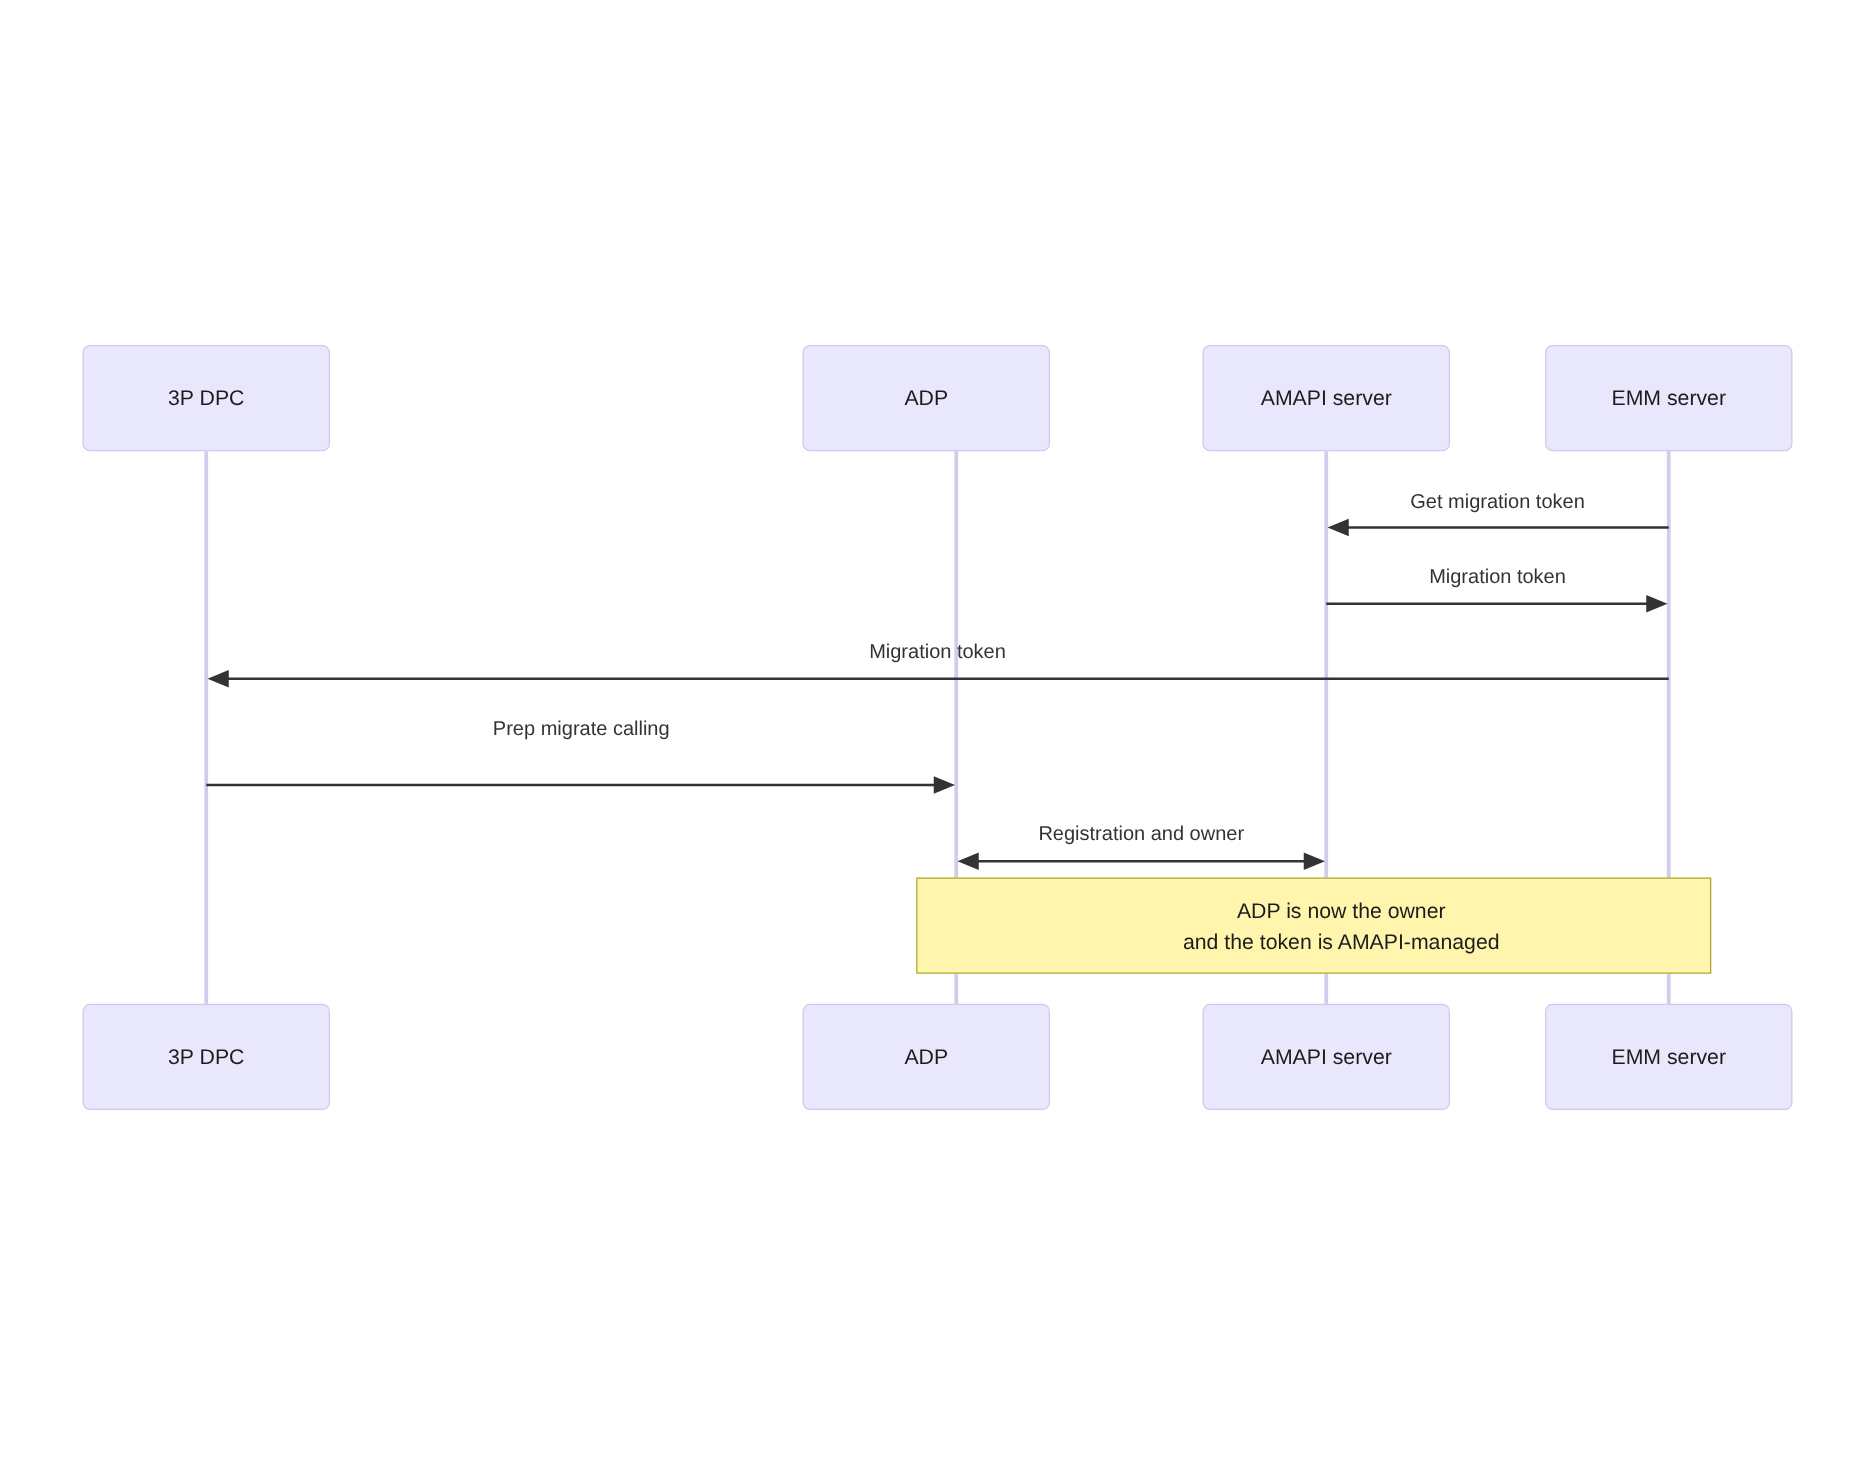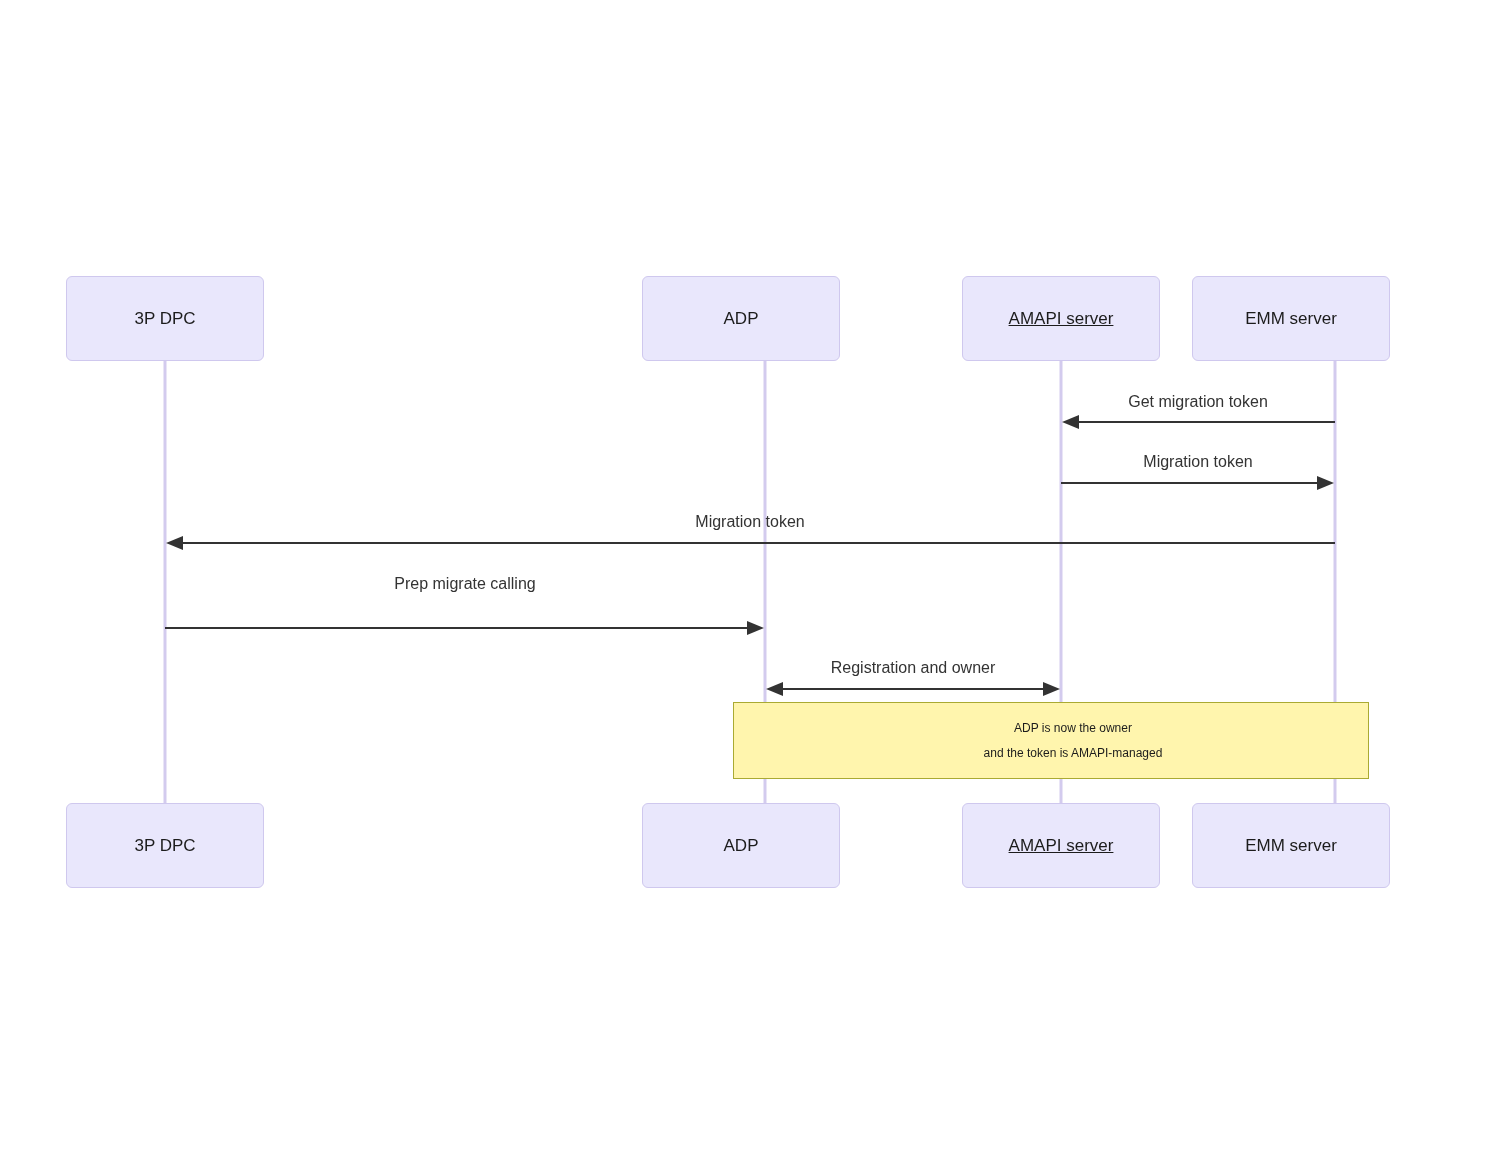--- a/index.html
+++ b/index.html
@@ -46,22 +46,22 @@
     display: flex;
     align-items: center;
     justify-content: center;
     font-size: 17px;
     color: #1c1c1c;
   }
   .actor-top { top: 276px; }
   .actor-bottom { top: 803px; }
   .a-3p-dpc { left: 66px; }
   .a-adp { left: 642px; }
-  .a-amapi { left: 962px; text-decoration: underline; }
-  .a-emm { left: 1192px; }
+  .a-amapi { left: 962px; }
+  .a-emm { left: 1236px; }
   .msg-label {
     position: absolute;
     transform: translateX(-50%);
     font-size: 16px;
     line-height: 20px;
     color: var(--message-text, #333333);
     white-space: nowrap;
     text-align: center;
   }
   .msg-label-multi {
@@ -79,21 +79,21 @@
     top: 702px;
     width: 636px;
     height: 77px;
     box-sizing: border-box;
     background: var(--note-fill, #fff5ad);
     border: 1.5px solid var(--note-border, #aaaa33);
     display: flex;
     flex-direction: column;
     align-items: center;
     justify-content: center;
-    font-size: 12px;
+    font-size: 17px;
     line-height: 25px;
     color: #1c1c1c;
     text-align: center;
     padding-left: 44px;
   }
 </style>
 </head>
 <body>
 
 <div id="canvas">

